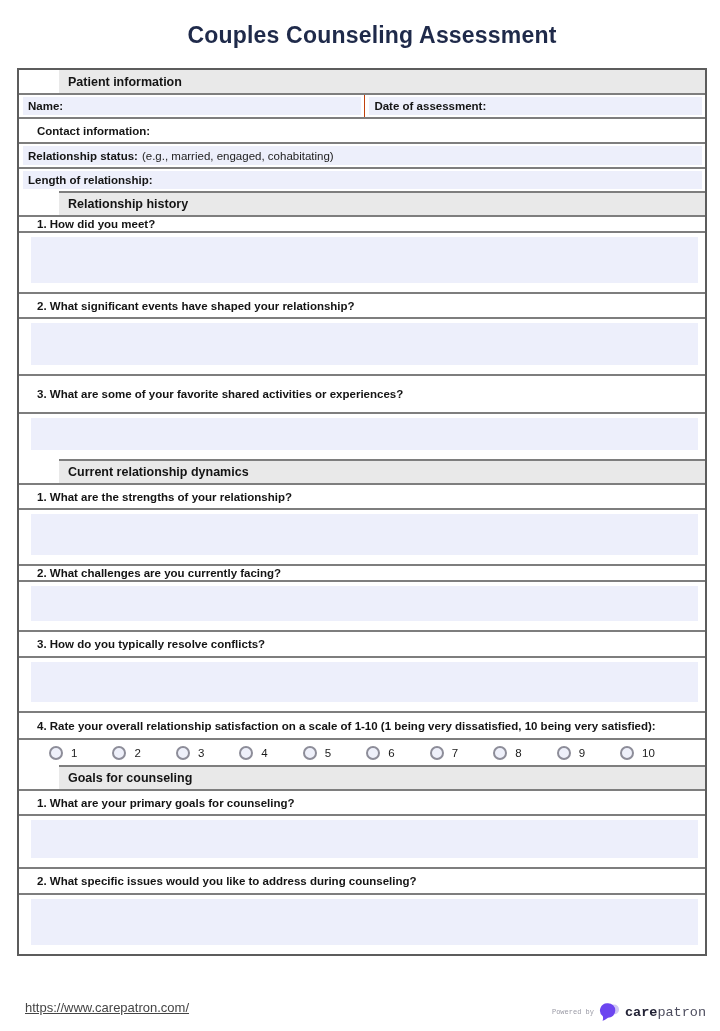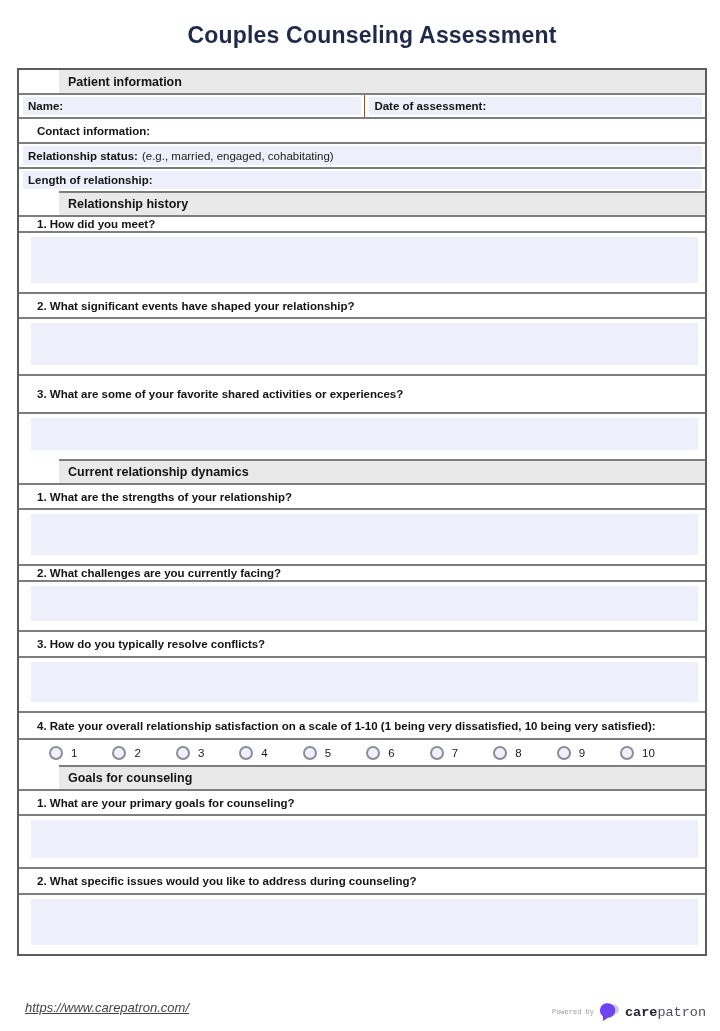--- a/index.html
+++ b/index.html
@@ -44,21 +44,21 @@
     padding:0 50px 0 30px;
   }
   .radio-item { display:flex; align-items:center; }
   .radio-circle {
     width:14px; height:14px; border-radius:50%;
     border:2px solid #8d8d99; background:#eef0fa; display:inline-block;
   }
   .radio-num { font-size:11.5px; color:#1a1a1a; margin-left:8px; }
   .footer-link {
     position:absolute; left:25px; top:1000px; font-size:13px; color:#454545;
-    text-decoration:underline; cursor:pointer;font-style:italic;
+    text-decoration:underline; cursor:pointer;
   }
   .powered { position:absolute; right:14px; top:1001px; display:flex; align-items:center;font-family:Liberation Mono, monospace; }
   .powered-by { font-size:7px; color:#9a9aa5; margin-right:5px; }
   .logo-mark { width:22px; height:22px; margin-right:4px; }
   .brand { font-size:13.5px; }
   .brand-care { font-weight:bold; color:#232336; }
   .brand-patron { font-weight:normal; color:#4d4d5e; }
 </style>
 </head>
 <body>

